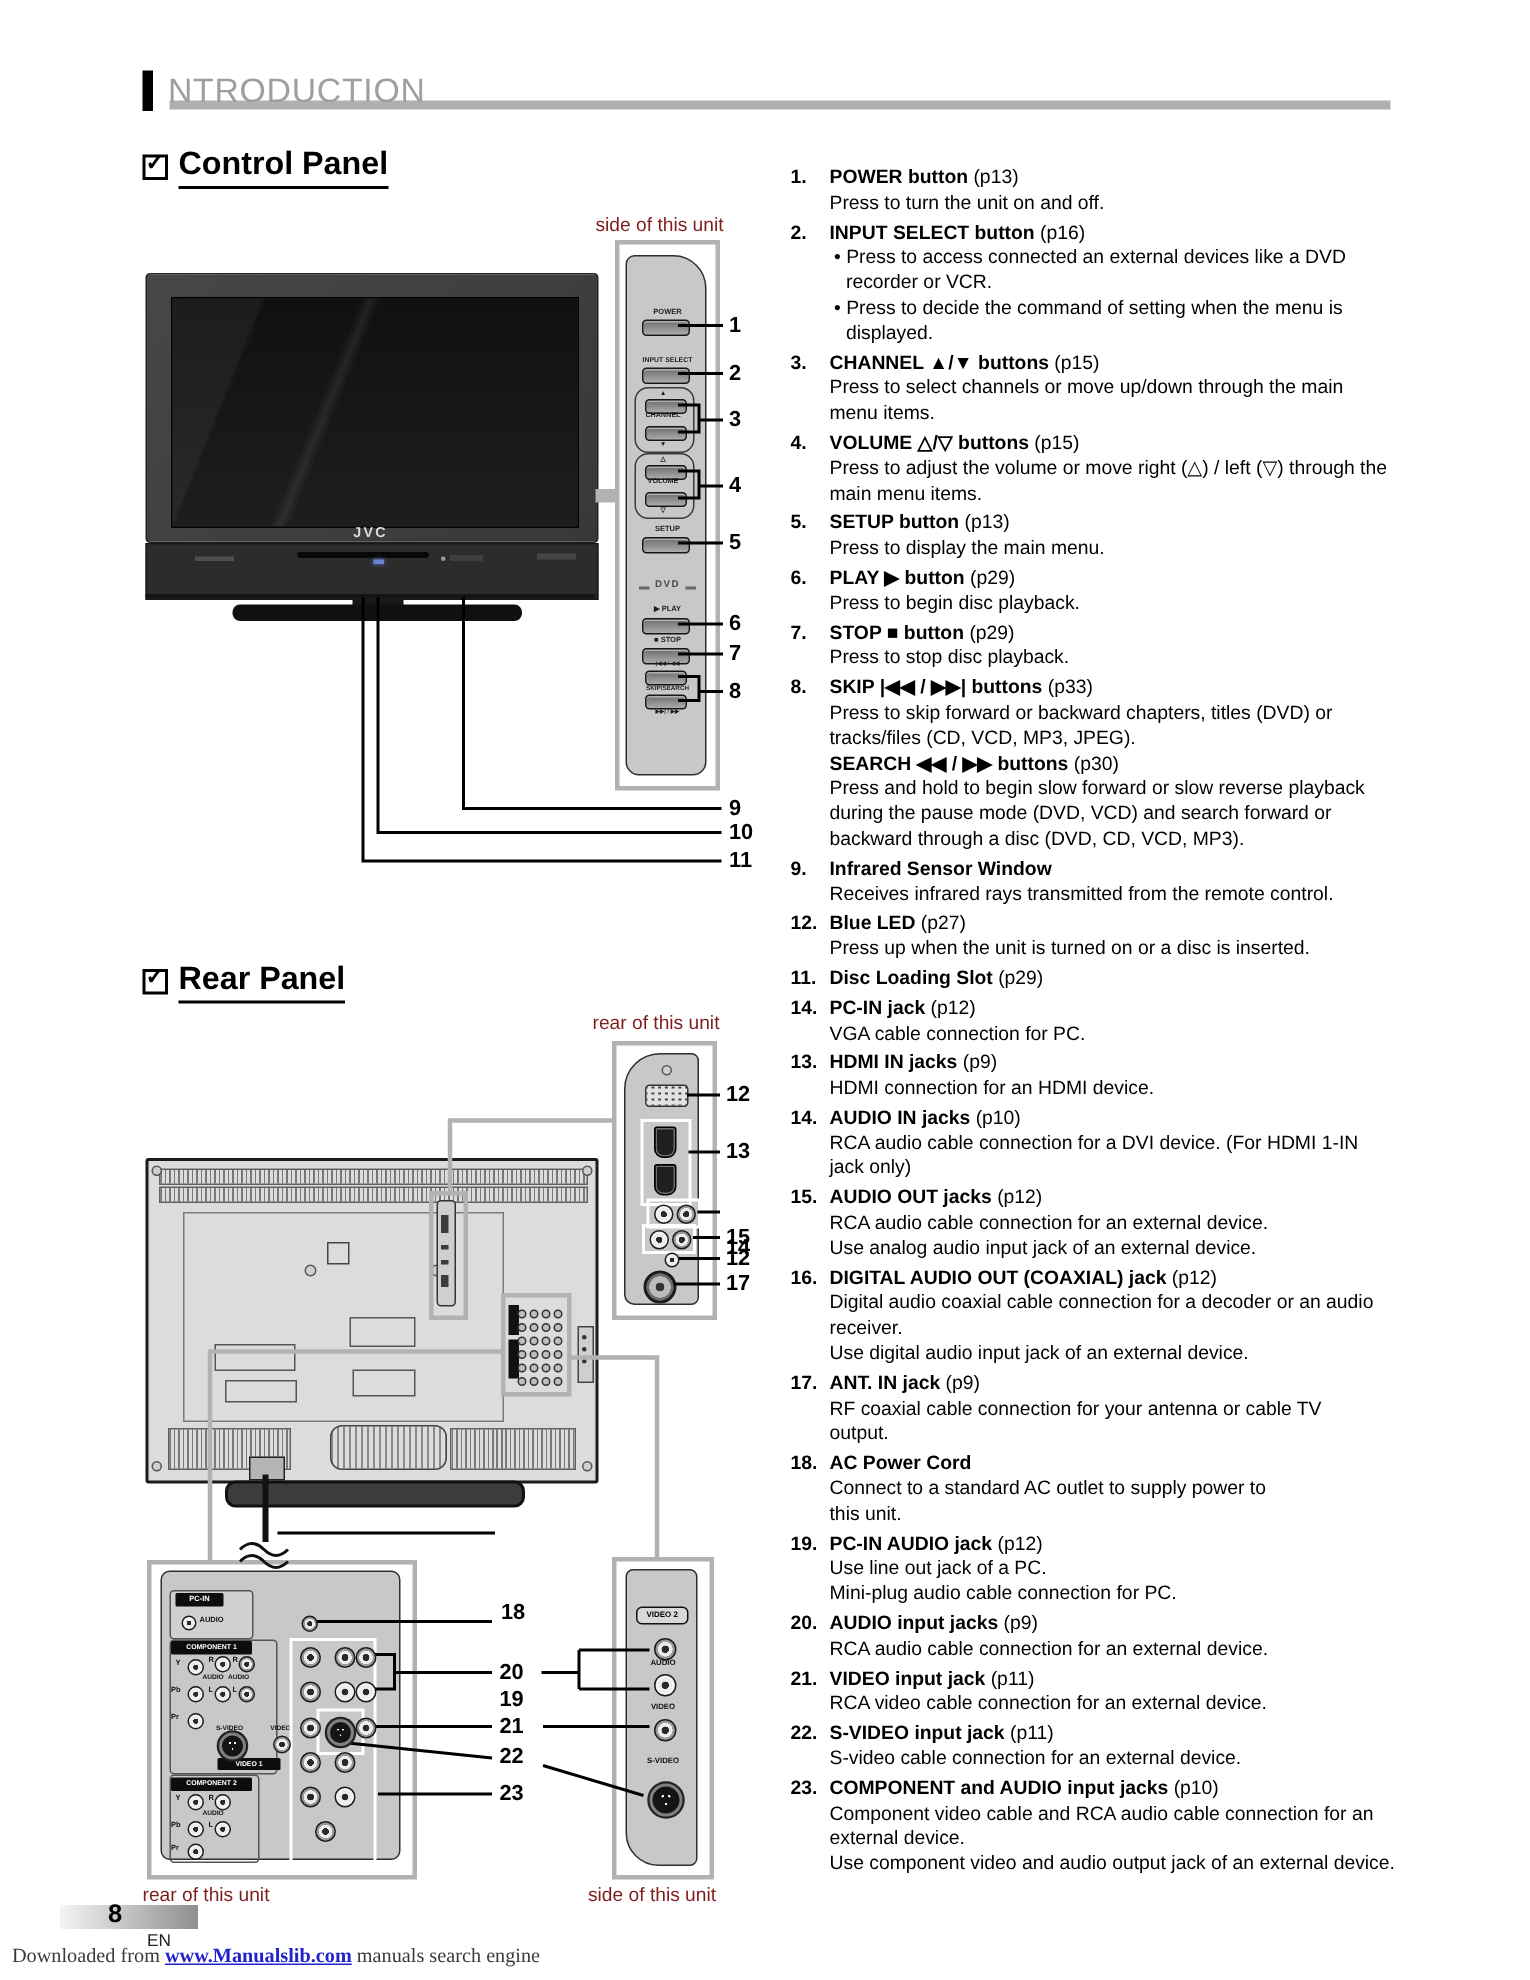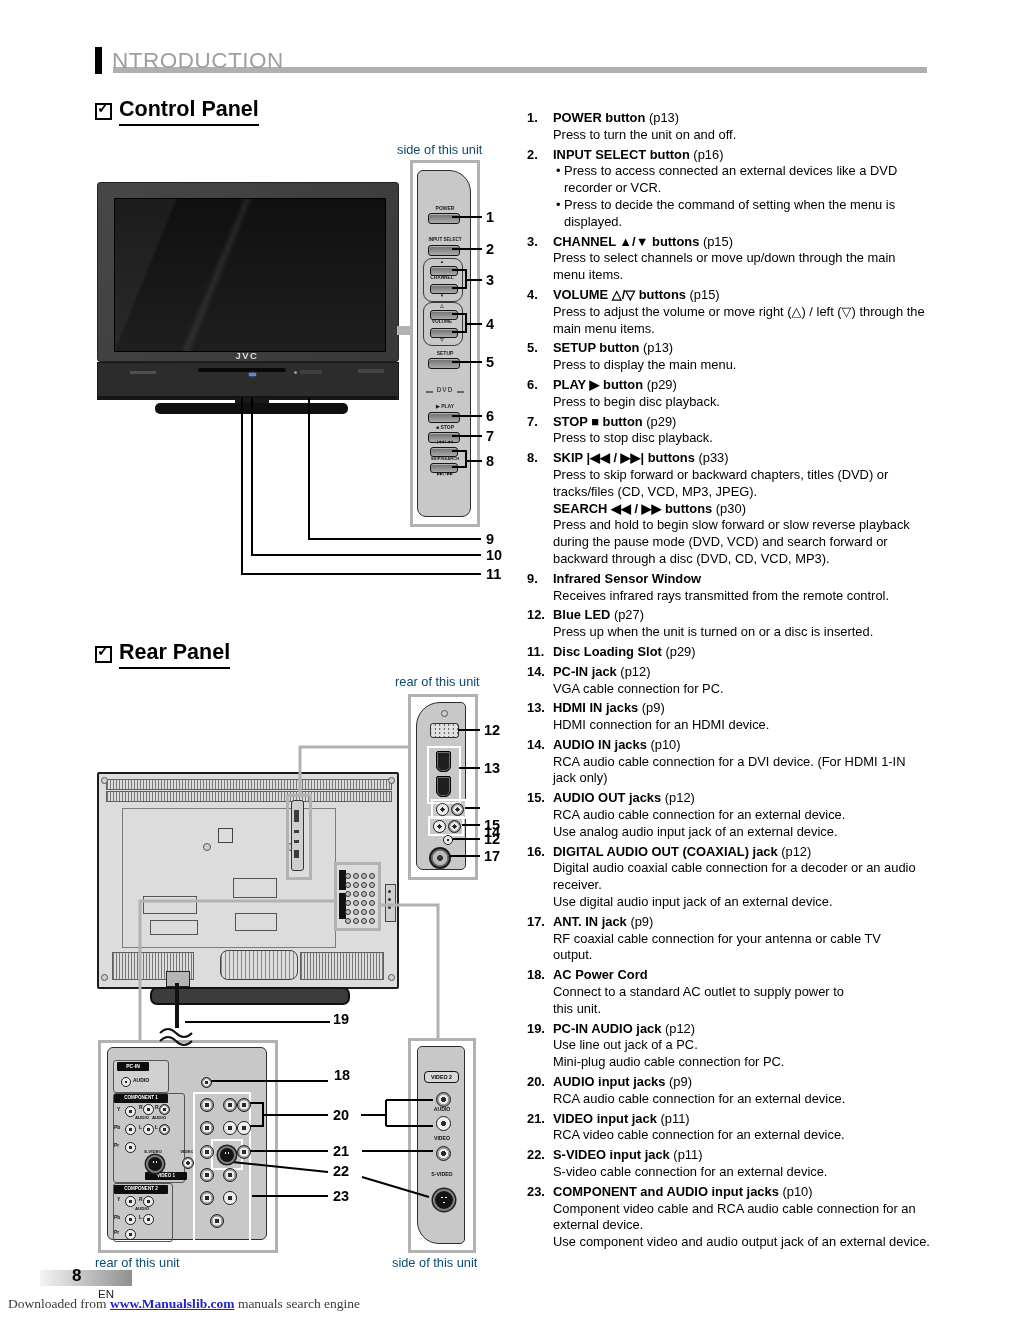--- a/index.html
+++ b/index.html
@@ -1,18 +1,18 @@
 <!DOCTYPE html>
 <html><head>
 <meta charset="utf-8">
 <style>
   html,body{margin:0;padding:0;background:#fff;}
   .page{position:relative;width:1020px;height:1320px;background:#fff;overflow:hidden;font-family:"Liberation Sans",sans-serif;color:#000;}
   .abs{position:absolute;}
-  .cap{position:absolute;font-size:12.8px;color:#0c4a6e;}
+  .cap{position:absolute;font-size:12.8px;color:#7f1d1d;}
   .co{position:absolute;font-weight:bold;font-size:14.5px;line-height:1;color:#000;}
   .h1{position:absolute;font-weight:bold;font-size:21.5px;line-height:1.1;border-bottom:2.5px solid #000;padding-bottom:2px;}
   .chk{position:absolute;width:13px;height:13px;border:2.4px solid #000;}
   .chk span{position:absolute;left:0px;top:-6px;font-size:15px;font-weight:bold;}
   .gbox{position:absolute;border:3px solid #b2b2b2;background:#fff;}
   .panel{position:absolute;background:#c8c8c8;border:1.6px solid #2e2e2e;}
   .btn{position:absolute;width:30px;height:9px;background:linear-gradient(#6e6e6e,#ababab);border:1px solid #161616;border-radius:3px;box-shadow:inset 0 1px 0 rgba(255,255,255,.45);}
   .plabel{position:absolute;left:418px;width:54px;text-align:center;font-size:5px;font-weight:bold;color:#1d1d1d;line-height:1;}
   .glabel{position:absolute;width:38px;text-align:center;font-weight:bold;color:#1d1d1d;line-height:1;}
   .grp{position:absolute;left:423px;width:38px;border:1.2px solid #3a3a3a;border-radius:9px;}
@@ -259,21 +259,21 @@
   <div class="co" style="left:486px;top:532px;">9</div>
   <div class="co" style="left:486px;top:548px;">10</div>
   <div class="co" style="left:486px;top:567px;">11</div>
   <div class="co" style="left:484px;top:723px;">12</div>
   <div class="co" style="left:484px;top:761px;">13</div>
   <div class="co" style="left:484px;top:801px;margin-top:24px;">14</div>
   <div class="co" style="left:484px;top:818px;">15</div>
   <div class="co" style="left:484px;top:832px;">12</div>
   <div class="co" style="left:484px;top:849px;">17</div>
   <div class="co" style="left:334px;top:1068px;">18</div>
-  <div class="co" style="left:333px;top:1012px;">19</div>
+  <div class="co" style="left:333px;top:1126px;">19</div>
   <div class="co" style="left:333px;top:1108px;">20</div>
   <div class="co" style="left:333px;top:1144px;">21</div>
   <div class="co" style="left:333px;top:1164px;">22</div>
   <div class="co" style="left:333px;top:1189px;">23</div>
 
   <div class="cap" style="left:95px;top:1255px;">rear of this unit</div>
   <div class="cap" style="left:392px;top:1255px;">side of this unit</div>
 
   <div class="abs items" style="left:527px;top:110px;width:404px;">
       <div class="item">

